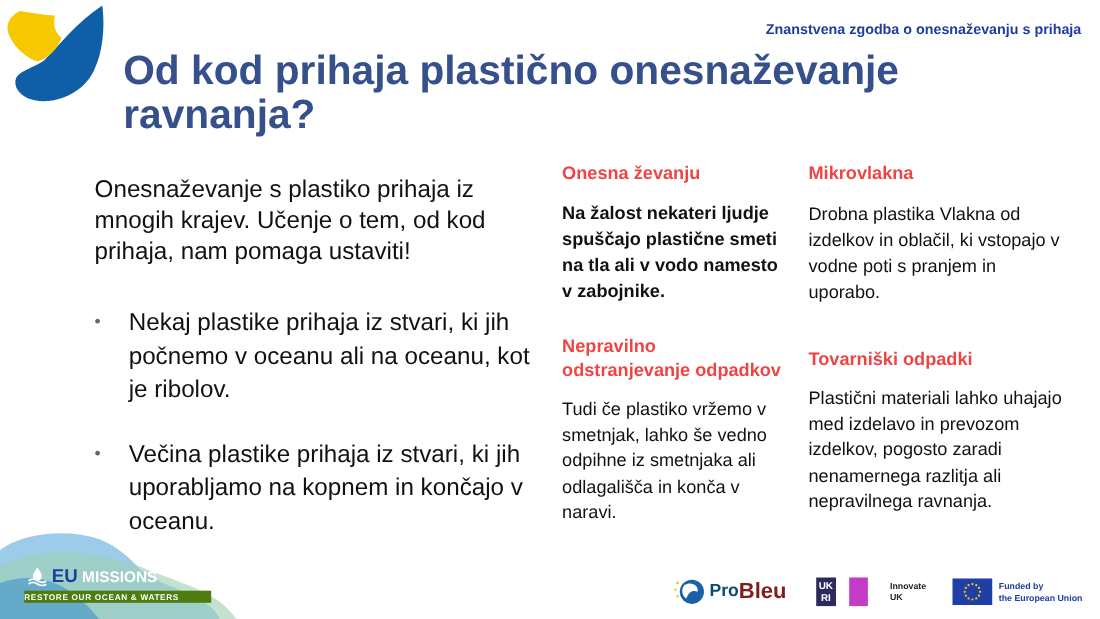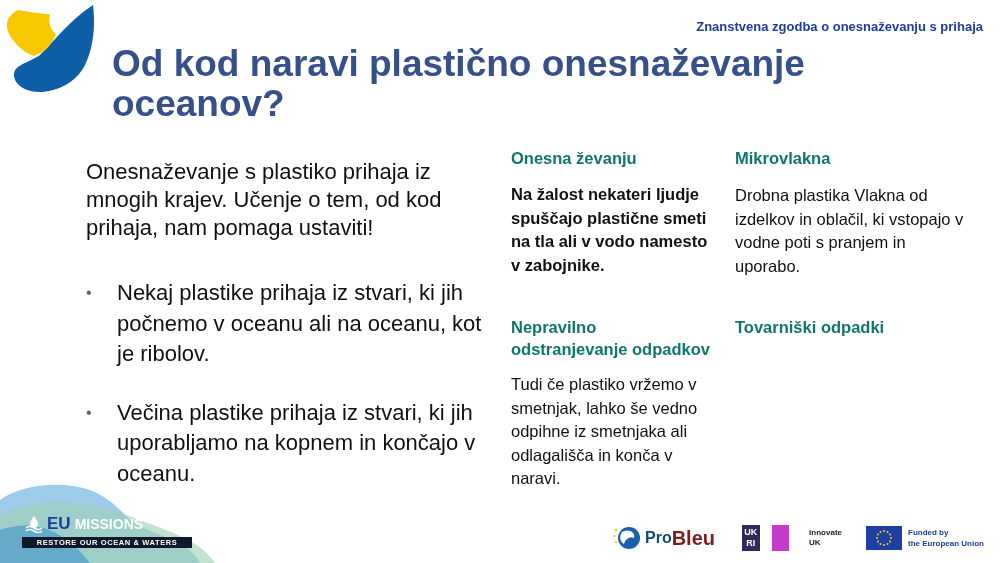--- a/index.html
+++ b/index.html
@@ -27,48 +27,48 @@
     .bullets li {
       position: relative; padding-left: 31px; font-size: 22px; line-height: 30.5px;
       margin-bottom: 28px; color: #111;
     }
     .bullets .dot {
       position: absolute; left: 0; top: 0; color: #666; font-size: 16px;
     }
 
     .card { position: absolute; }
     .card h3 {
-      font-size: 16.5px; font-weight: bold; color: #0f766e; line-height: 22px;
+      font-size: 16.5px; font-weight: bold; color: #ef4444; line-height: 22px;
     }
     .card p { font-size: 16.5px; line-height: 23.5px; color: #111; }
 
     .card-1 { left: 511px; top: 147px; width: 200px; }
     .card-1 h3 { height: 40px; overflow: visible; }
     .card-1 p { position: absolute; top: 36px; left: 0; width: 200px; font-weight: bold; }
 
     .card-2 { left: 735px; top: 147px; width: 240px; }
     .card-2 p { margin-top: 15px; }
 
-    .card-3 { left: 511px; top: 316px; width: 200px; }
+    .card-3 { left: 511px; top: 304px; width: 200px; }
     .card-3 h3 { height: 62px; }
     .card-3 p { position: absolute; top: 57px; left: 0; width: 200px; }
 
     .card-4 { left: 735px; top: 316px; width: 250px; }
     .card-4 p { margin-top: 13px; }
 
     .eu-missions { position: absolute; left: 0; top: 480px; width: 220px; height: 83px; overflow: hidden; }
     .eu-missions .label-row {
       position: absolute; left: 25px; top: 34px; display: flex; align-items: center; gap: 4px;
     }
     .eu-missions .eu { font-size: 17px; font-weight: bold; color: #1a3f9c; }
     .eu-missions .missions { font-size: 14px; font-weight: bold; color: #ffffff; }
     .eu-missions .tagline {
       position: absolute; left: 22px; top: 57px; width: 170px; height: 11px;
-      background: #0f172a; color: #fff; font-size: 7.5px; font-weight: bold;
-      letter-spacing: 0.6px; line-height: 11px; text-align: center;
+      background: #4d7c0f; color: #fff; font-size: 7.5px; font-weight: bold;
+      letter-spacing: 0.6px; line-height: 11px; 
     }
 
     .footer-logos { position: absolute; left: 612px; top: 520px; height: 36px; display: flex; align-items: center; }
     .probleu { display: flex; align-items: center; gap: 3px; width: 106px; }
     .probleu .pro { font-size: 16px; font-weight: bold; color: #0c4a6e; }
     .probleu .bleu { font-size: 20px; font-weight: bold; color: #7f1d1d; text-align: center; }
     .ukri { display: flex; align-items: center; margin-left: 24px; gap: 20px; width: 100px; }
     .ukri .ukri-box { width: 26px; height: 26px; background: #2f2a5e; color: #fff; font-size: 9px; font-weight: bold; line-height: 11px; text-align: center; padding-top: 2px; }
     .ukri .ukri-pink { width: 26px; height: 26px; background: #c33bc7; margin-left: -8px; }
     .ukri .innov { font-size: 8px; font-weight: bold; color: #222; line-height: 10px; }
@@ -79,21 +79,21 @@
 </head>
 <body>
 
 <svg class="logo-top" viewBox="0 0 100 100">
   <path d="M93 5 C 70 20, 55 40, 40 55 C 25 65, 10 65, 15 80 C 25 100, 70 95, 85 65 C 95 45, 95 20, 93 5 Z" fill="#0f5fa8"></path>
   <path d="M18 10 C 30 12, 42 14, 50 14 C 48 22, 50 30, 56 34 C 52 45, 45 52, 34 56 C 22 52, 10 40, 7 28 C 6 20, 10 14, 18 10 Z" fill="#f7c800"></path>
 </svg>
 
 <div class="header-tag">Znanstvena zgodba o onesnaževanju s prihaja</div>
 
-<h1 class="title">Od kod naravi plastično onesnaževanje oceanov?</h1>
+<h1 class="title">Od kod prihaja plastično onesnaževanje ravnanja?</h1>
 
 <p class="intro">Onesnaževanje s plastiko prihaja iz mnogih krajev. Učenje o tem, od kod prihaja, nam pomaga ustaviti!</p>
 
 <ul class="bullets">
   <li>
     <span class="dot">•</span>
     <span>Nekaj plastike prihaja iz stvari, ki jih počnemo v oceanu ali na oceanu, kot je ribolov.</span>
   </li>
   <li>
     <span class="dot">•</span>
@@ -111,20 +111,21 @@
   <p>Drobna plastika Vlakna od izdelkov in oblačil, ki vstopajo v vodne poti s pranjem in uporabo.</p>
 </div>
 
 <div class="card card-3">
   <h3>Nepravilno odstranjevanje odpadkov</h3>
   <p>Tudi če plastiko vržemo v smetnjak, lahko še vedno odpihne iz smetnjaka ali odlagališča in konča v naravi.</p>
 </div>
 
 <div class="card card-4">
   <h3>Tovarniški odpadki</h3>
+  <p>Plastični materiali lahko uhajajo med izdelavo in prevozom izdelkov, pogosto zaradi nenamernega razlitja ali nepravilnega ravnanja.</p>
 </div>
 
 <div class="eu-missions">
   <svg width="220" height="83" viewBox="0 0 220 83" style="position:absolute;left:0;top:0">
     <path d="M0 20 C 20 5, 60 0, 90 10 C 110 18, 120 30, 130 40 C 150 55, 190 60, 200 83 L 0 83 Z" fill="#8cc3e8" opacity="0.85"></path>
     <path d="M0 35 C 40 15, 90 20, 140 40 C 170 52, 200 60, 215 83 L 0 83 Z" fill="#9ccfb0" opacity="0.6"></path>
     <path d="M0 50 C 30 40, 60 45, 90 83 L 0 83 Z" fill="#3f92c9" opacity="0.6"></path>
   </svg>
   <div class="label-row">
     <svg width="18" height="18" viewBox="0 0 18 18">

